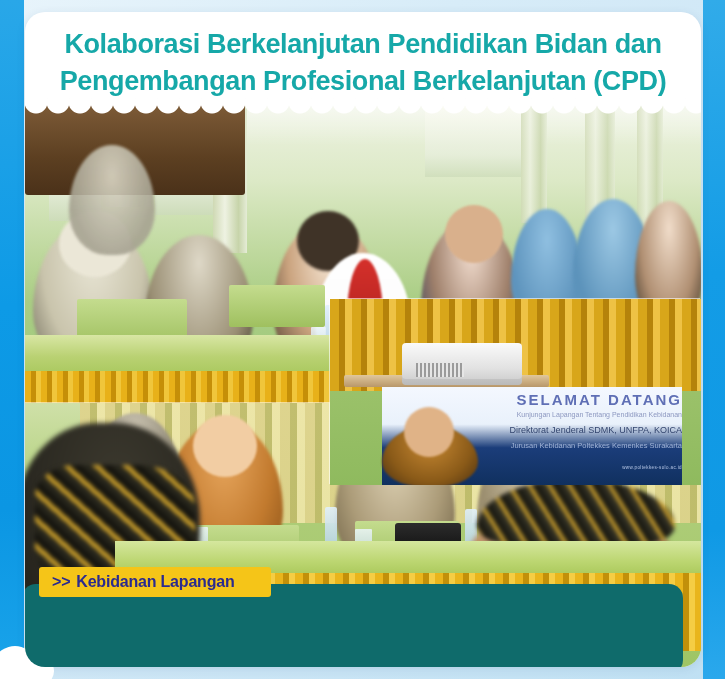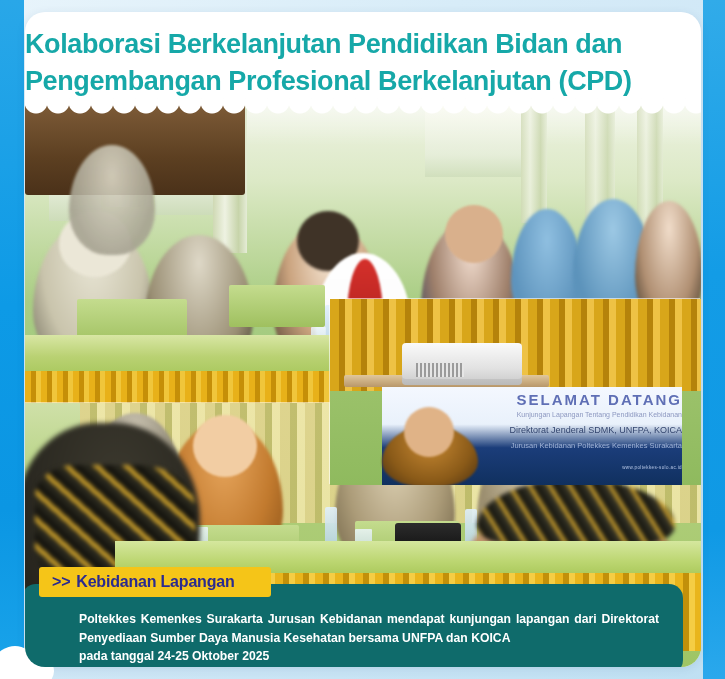--- a/index.html
+++ b/index.html
@@ -38,21 +38,21 @@
   
   #card{
     position:absolute; left:25px; top:12px; width:676px; height:655px;
     background:#ffffff; border-radius:20px; overflow:hidden;
     box-shadow:0 2px 10px rgba(0,60,110,.10);
   }
 
   
   #title-block{
     position:absolute; left:0; top:0; width:676px; height:95px;
-    z-index:6; text-align:left; padding-top:14px;
+    z-index:6; text-align:center; padding-top:14px;
   }
   .title-line{
     color:#16a8a8; font-weight:bold; font-size:27px; line-height:37px;
     letter-spacing:-0.4px; white-space:nowrap;
     text-shadow:0 0 3px #fff, 0 0 6px #fff, 0 1px 0 #fff, 1px 0 0 #fff,
                 -1px 0 0 #fff, 0 -1px 0 #fff, 2px 2px 5px #fff;
   }
 
   
   #photo{
@@ -315,23 +315,18 @@
     <div class="title-line">Kolaborasi Berkelanjutan Pendidikan Bidan dan</div>
     <div class="title-line">Pengembangan Profesional Berkelanjutan (CPD)</div>
   </div>
 
   <div id="caption">
     <div id="badge">
       <span>&gt;&gt;</span>
       <span style="width:6px"></span>
       <span>Kebidanan Lapangan</span>
     </div>
-    <div id="caption-text">
-      <span>Poltekkes Kemenkes Surakarta Jurusan Kebidanan mendapat kunjungan lapangan dari</span>
-      <span>Direktorat Penyediaan Sumber Daya Manusia Kesehatan bersama UNFPA dan KOICA</span>
-      <span class="last">pada tanggal 24-25 Oktober 2025</span>
-    </div>
   </div>
 
 </div>
 
 <div id="corner-blob"></div>
 <div id="corner-blob2"></div>
 
 </body></html>

